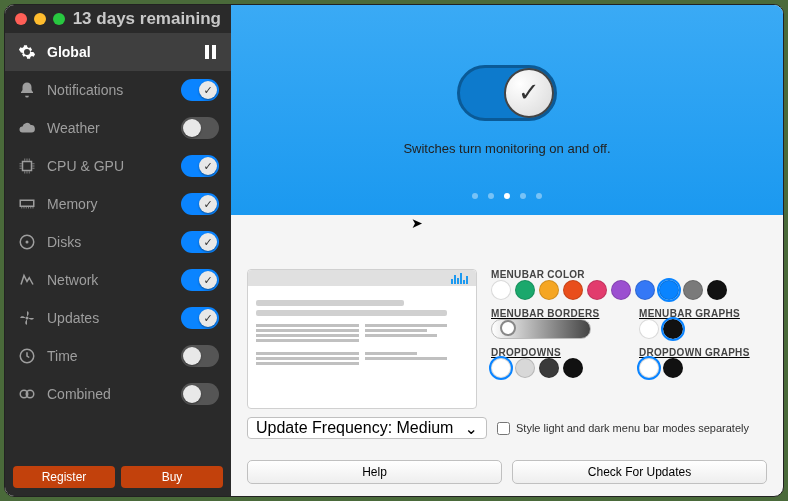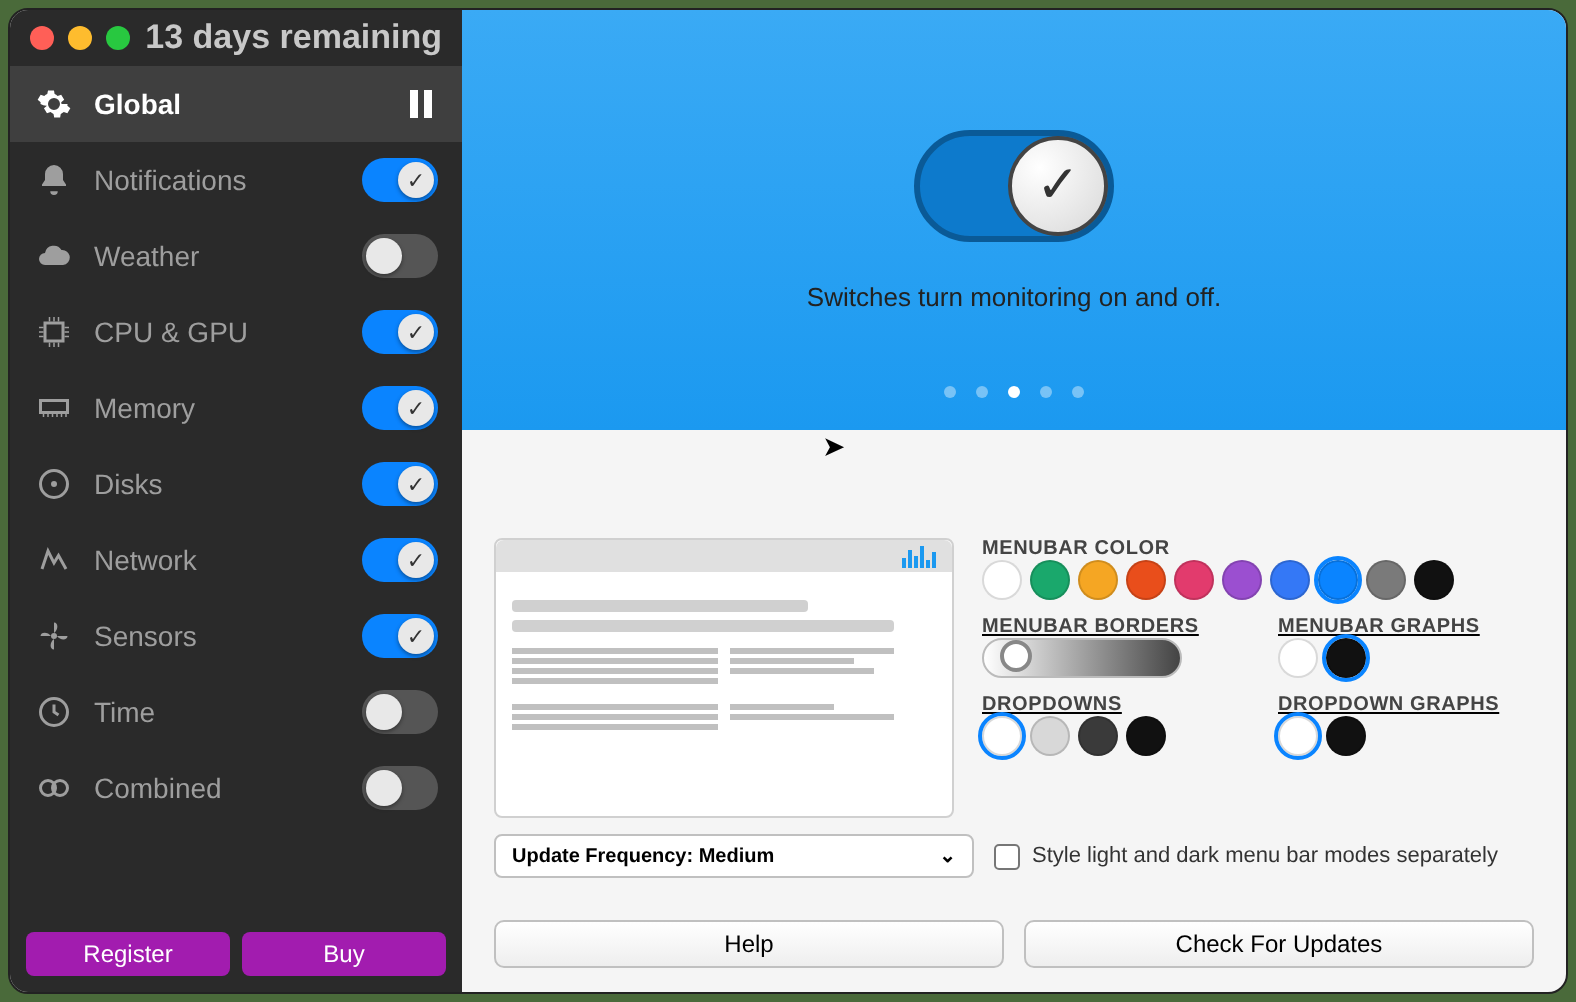--- a/index.html
+++ b/index.html
@@ -29,21 +29,21 @@
   
   .toggle { width: 38px; height: 22px; border-radius: 11px; position: relative; flex-shrink: 0; }
   .toggle.on { background: #0a84ff; }
   .toggle.off { background: #555; }
   .knob { position: absolute; width: 18px; height: 18px; border-radius: 50%; background: #e8e8e8; top: 2px; display: flex; align-items: center; justify-content: center; box-shadow: 0 1px 2px rgba(0,0,0,.4); }
   .toggle.on .knob { right: 2px; }
   .toggle.off .knob { left: 2px; }
   .check { font-size: 11px; color: #333; }
   
   .footer-btns { display: flex; padding: 8px; gap: 6px; }
-  .footer-btns button { flex: 1; height: 22px; border: none; border-radius: 4px; background: #a21caf; color: #fff; font-size: 12px; cursor: pointer; }
+  .footer-btns button { flex: 1; height: 22px; border: none; border-radius: 4px; background: #c2410c; color: #fff; font-size: 12px; cursor: pointer; }
   
   
   .main { flex: 1; display: flex; flex-direction: column; }
   .hero { height: 210px; background: linear-gradient(#3aaaf5, #1b99f0); position: relative; display: flex; flex-direction: column; align-items: center; justify-content: center; gap: 20px; }
   .big-toggle { width: 100px; height: 56px; border-radius: 28px; background: #0d7acc; border: 3px solid #0a5a97; position: relative; }
   .big-knob { position: absolute; width: 50px; height: 50px; border-radius: 50%; background: radial-gradient(circle at 30% 30%, #fff, #d8d8d8); top: 0px; right: 0px; border: 2px solid #444; display: flex; align-items: center; justify-content: center; font-size: 26px; color: #333; }
   .hero-text { font-size: 13px; color: #222; }
   .dots { position: absolute; bottom: 16px; display: flex; gap: 10px; }
   .dots span { width: 6px; height: 6px; border-radius: 50%; background: rgba(255,255,255,.4); }
   .dots span.active { background: #fff; }
@@ -64,21 +64,21 @@
   .opt-label { color: #444; font-weight: 600; letter-spacing: 0.3px; font-size: 10px; }
   .swatches { display: flex; gap: 4px; flex-wrap: wrap; }
   .sw { width: 20px; height: 20px; border-radius: 50%; cursor: pointer; border: 1px solid rgba(0,0,0,.15); position: relative; }
   .sw.sel::after { content: ''; position: absolute; inset: -3px; border: 2px solid #0a84ff; border-radius: 50%; }
   .opt-cols { display: flex; gap: 20px; text-decoration: underline; }
   .opt-col { flex: 1; }
   .slider-sw { width: 100px; height: 20px; border-radius: 10px; background: linear-gradient(90deg,#fff,#444); border: 1px solid #bbb; position: relative; }
   .slider-sw .thumb { position: absolute; width: 16px; height: 16px; border-radius: 50%; background: #fff; border: 2px solid #888; top: 0; left: 8px; }
   
   .config-bottom { display: flex; gap: 10px; align-items: center; }
-  .select { flex: 0 0 240px; height: 22px; background: #fff; border: 1px solid #c0c0c0; border-radius: 4px; padding: 0 8px; font-size: 10px; display: flex; align-items: center; justify-content: space-between; cursor: pointer; font-weight: bold; }
+  .select { flex: 0 0 240px; height: 22px; background: #fff; border: 1px solid #c0c0c0; border-radius: 4px; padding: 0 8px; font-size: 16px; display: flex; align-items: center; justify-content: space-between; cursor: pointer; }
   .chk { display: flex; align-items: center; gap: 6px; font-size: 11px; color: #333; }
   .chk input { width: 13px; height: 13px; }
   
   .bottom-btns { display: flex; gap: 10px; padding: 0 16px 12px 16px; }
   .bottom-btns button { flex: 1; height: 24px; border: 1px solid #c0c0c0; border-radius: 5px; background: linear-gradient(#fff,#eee); font-size: 12px; cursor: pointer; }
   
   svg { width: 18px; height: 18px; }
   .cursor { position: absolute; left: 180px; top: 0; font-size: 14px; pointer-events: none; }
 </style>
 </head>
@@ -196,21 +196,21 @@
           </div>
       </div>
 
       <div class="nav-item">
         <span class="nav-icon">
             <svg viewBox="0 0 24 24" fill="currentColor">
               <circle cx="12" cy="12" r="2"></circle>
               <path d="M12 3c3 0 3 5 0 7M21 12c0 3-5 3-7 0M12 21c-3 0-3-5 0-7M3 12c0-3 5-3 7 0"></path>
             </svg>
           </span>
-        <span class="nav-label">Sensors</span>
+        <span class="nav-label">Updates</span>
         <div class="toggle on">
             <div class="knob">
               <span class="check">✓</span>
             </div>
           </div>
       </div>
 
 
       <div class="nav-item">
         <span class="nav-icon">

